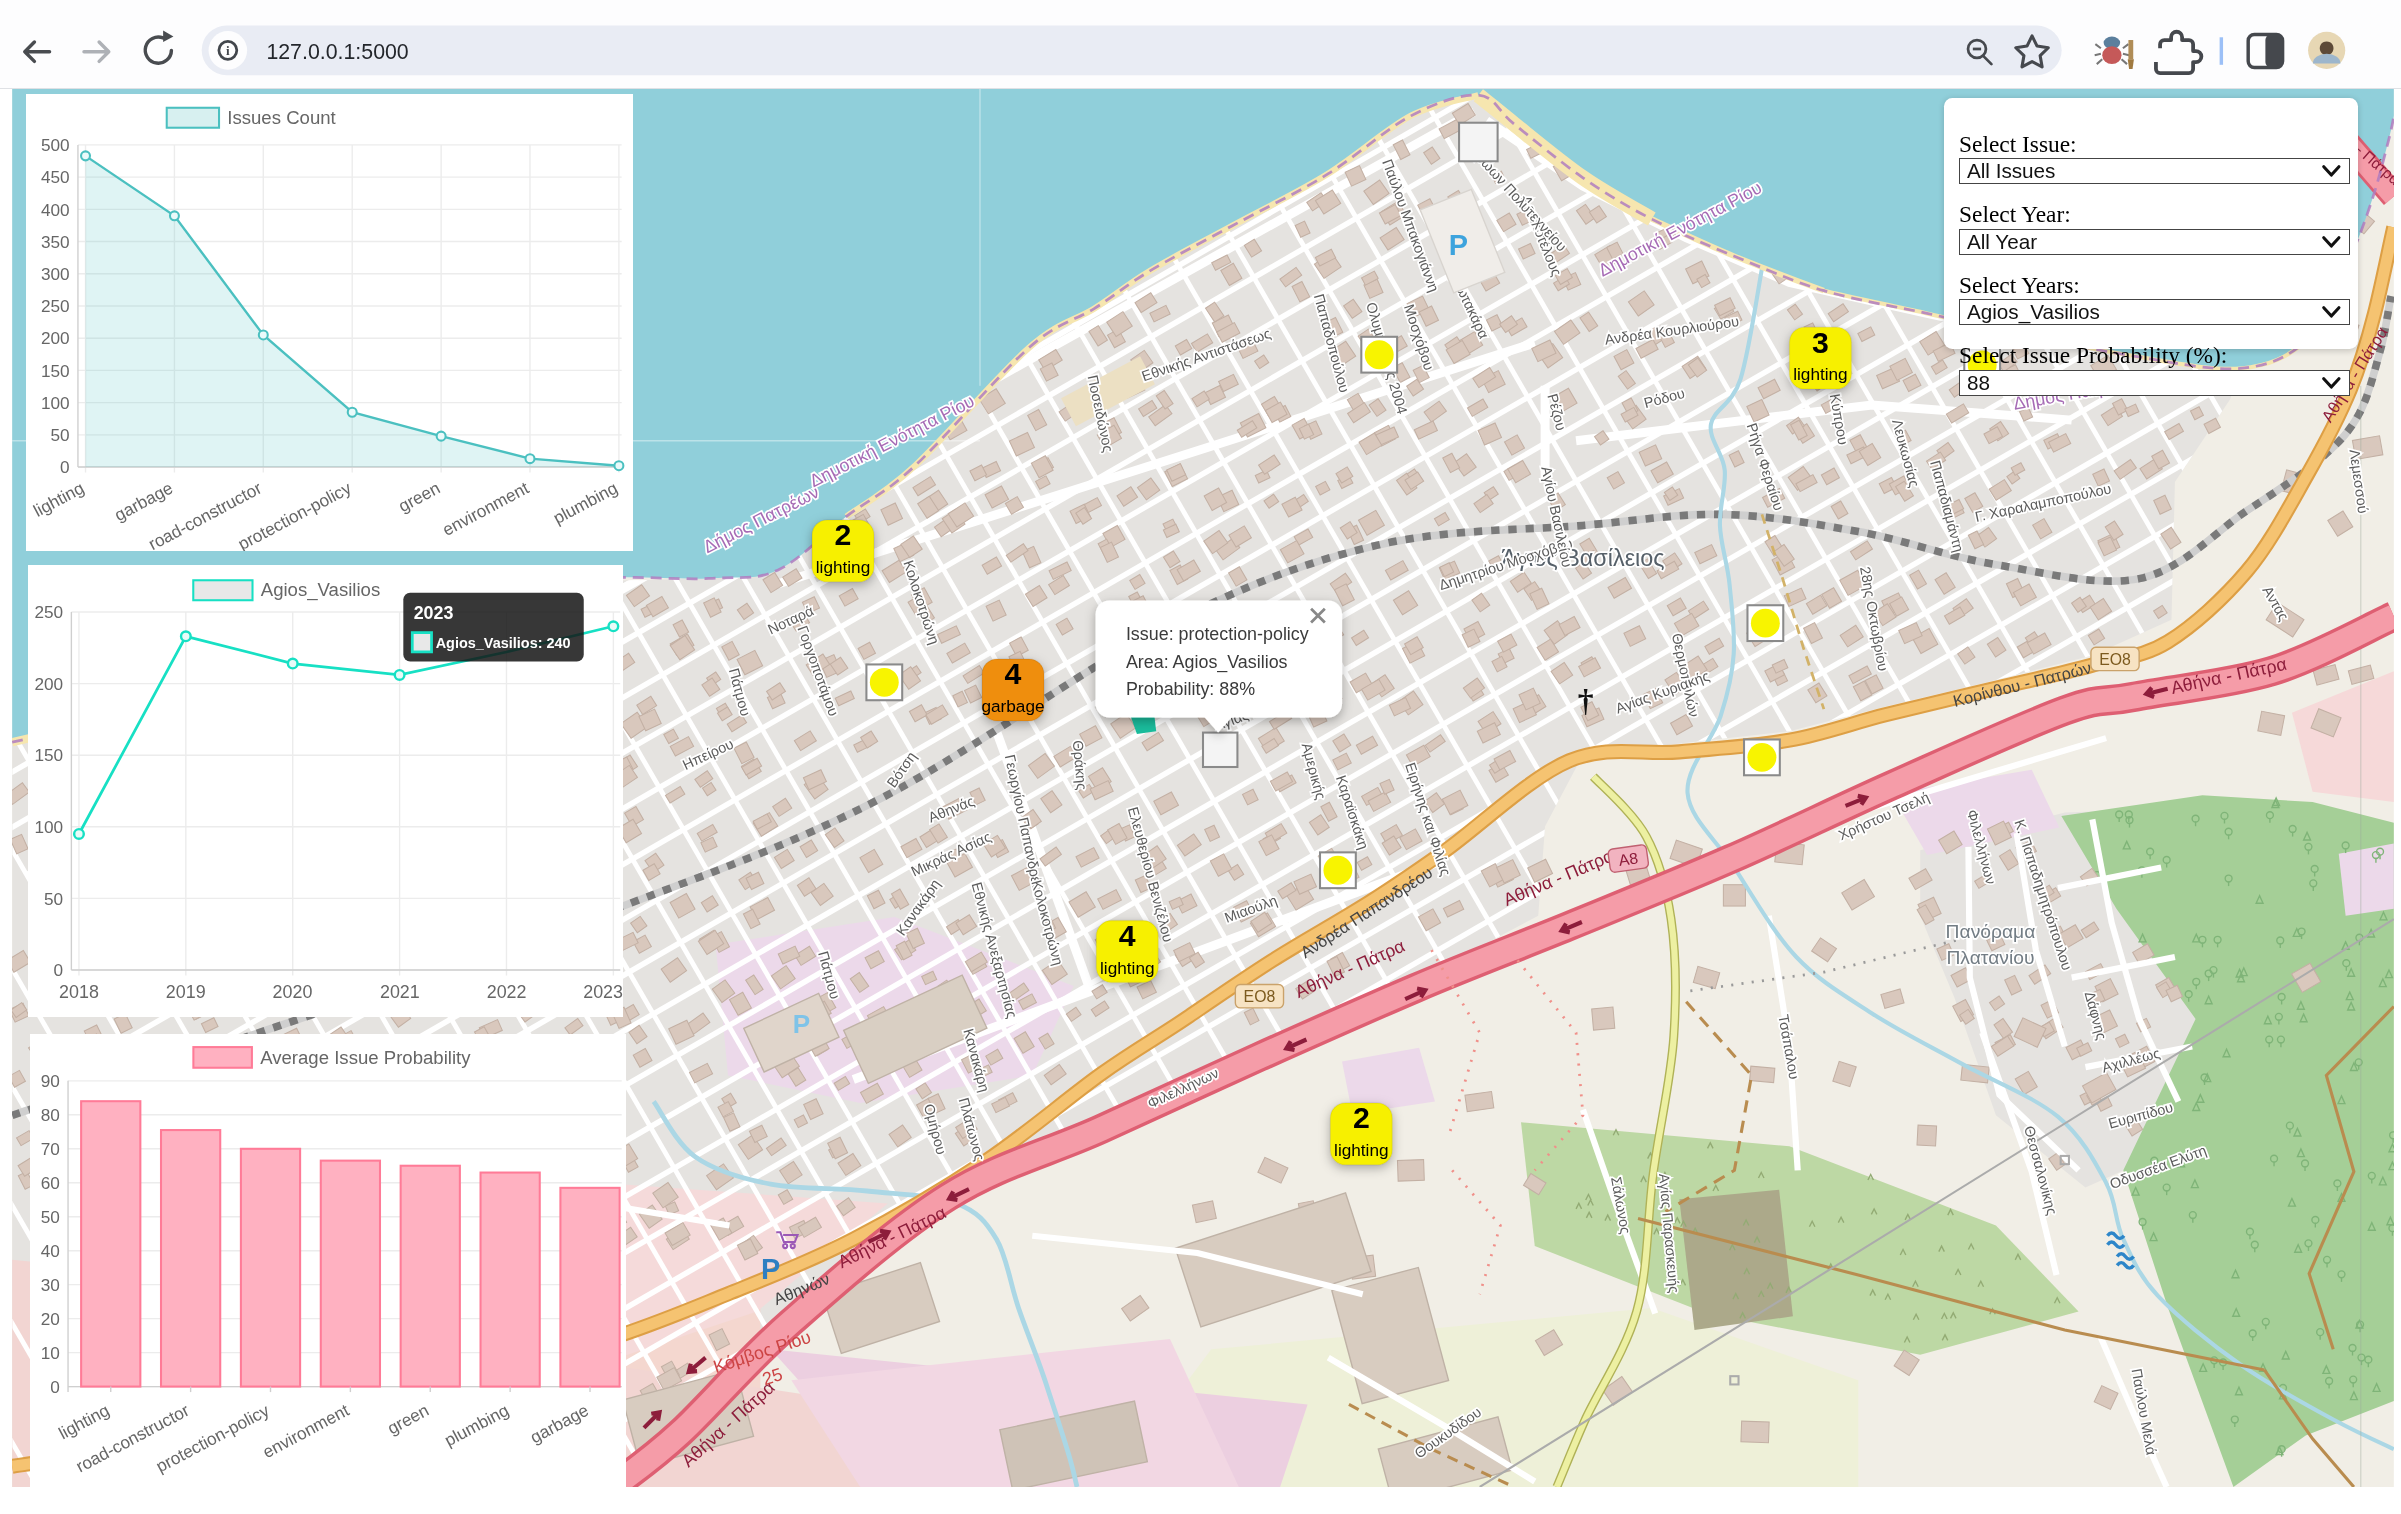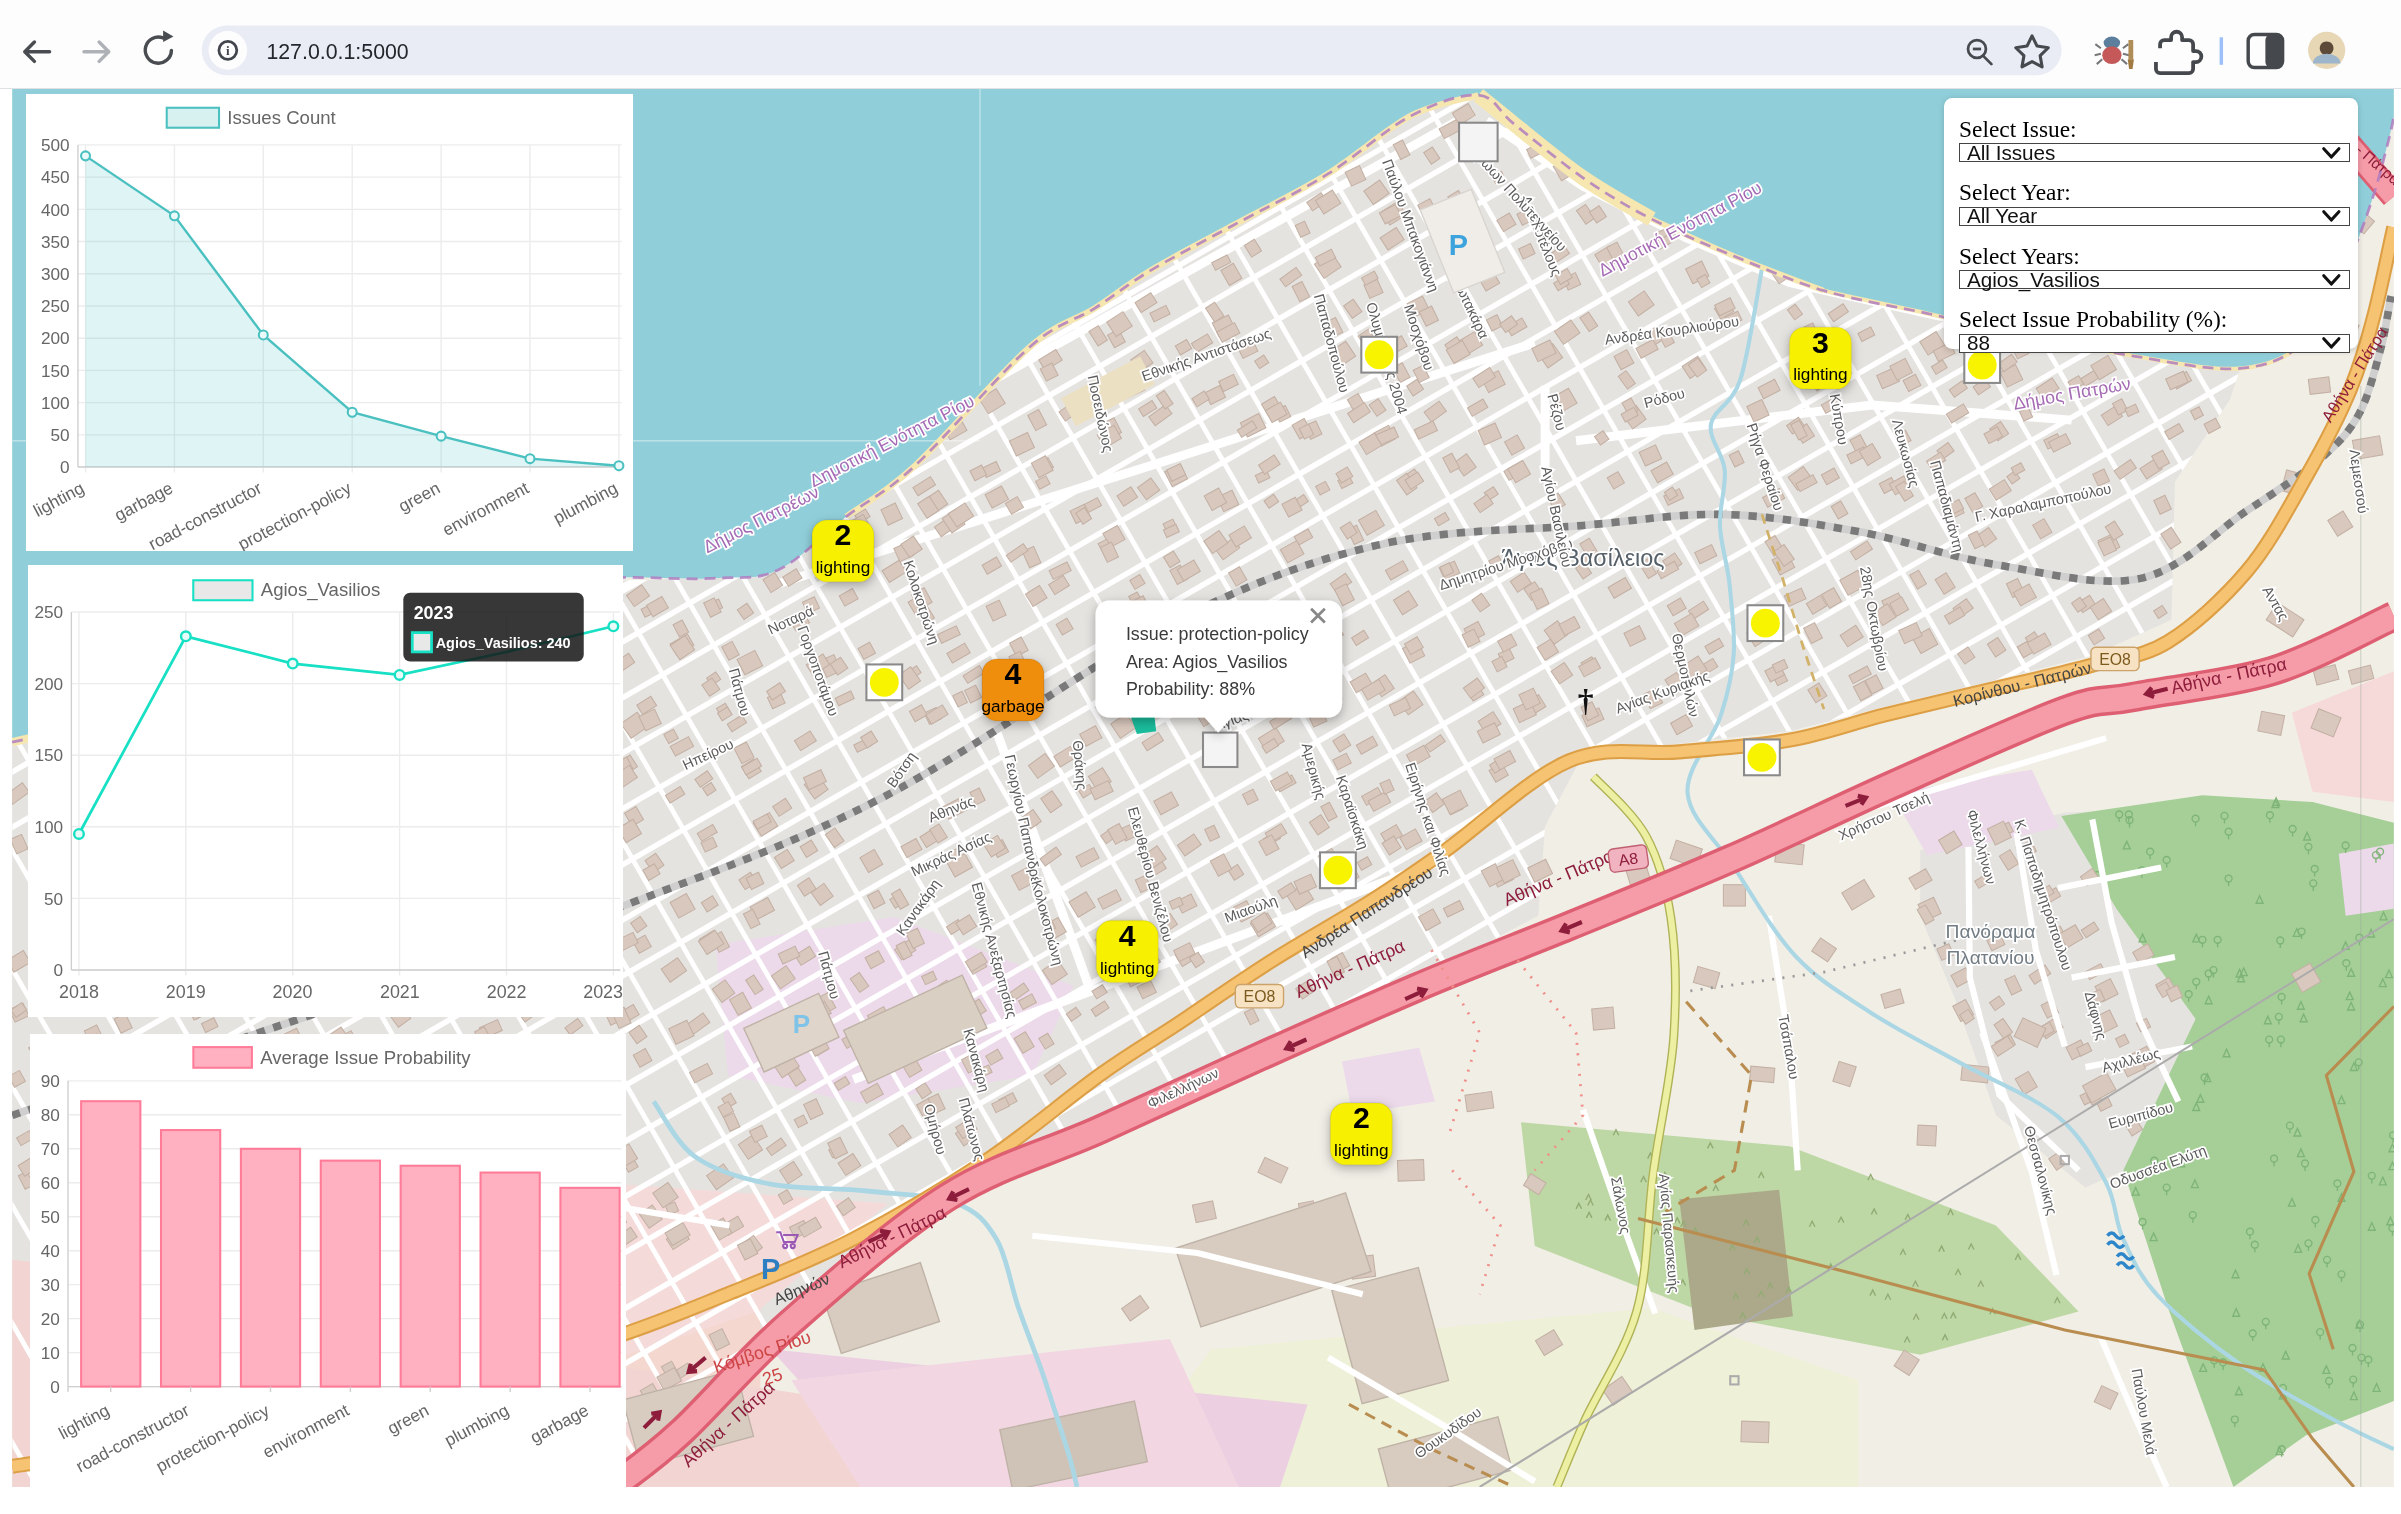--- a/index.html
+++ b/index.html
@@ -1,20 +1,20 @@
 <!DOCTYPE html>
 <html style="font-size:11px"><head><meta charset="utf-8"><style>
 html,body{margin:0;padding:0;width:2401px;height:1515px;background:#fff;overflow:hidden}
 *{box-sizing:border-box}
 body{font-family:"Liberation Sans", sans-serif}
 #chrome{position:absolute;left:0;top:0;width:2401px;height:89px;background:#fdfdfe;border-bottom:1.4px solid #dfe1e5}
 .panel{position:absolute;background:#fff;z-index:20}
 #ctl{position:absolute;left:1944px;top:98px;width:414px;height:251px;background:#fff;border-radius:8.3px;z-index:40;box-shadow:0 1.4px 6.9px rgba(0,0,0,0.18);padding:18px 8.3px 0 15px}
 #ctl .lb{font-family:"Liberation Serif",serif;font-size:23.4px;color:#000;line-height:26px;margin-top:17px}
-#ctl .sel{width:391px;height:19px;border:1.4px solid #444;background:#fff;display:flex;align-items:center;justify-content:space-between;padding:0 6.9px;font-size:20.7px;color:#111;margin-top:1.4px}
+#ctl .sel{width:391px;height:26px;border:1.4px solid #444;background:#fff;display:flex;align-items:center;justify-content:space-between;padding:0 6.9px;font-size:20.7px;color:#111;margin-top:1.4px}
 </style></head><body>
 <svg style="position:absolute;left:12.4px;top:89px" width="2382" height="1398" viewBox="18 129 3460 2031">
     <defs>
       <filter id="ds" x="-30%" y="-30%" width="160%" height="160%">
         <feDropShadow dx="0" dy="5" stdDeviation="8" flood-color="#000" flood-opacity="0.3"></feDropShadow>
       </filter>
     </defs>
     <rect x="18" y="129" width="3460" height="2031" fill="#f1eee6"></rect>
     <polygon points="18,1078 180,1040 400,988 640,915 830,845 1030,840 1130,828 1230,750 1330,676 1495,505 1590,448 1668,395 1790,328 1930,252 2050,168 2148,138 2200,180 2300,258 2400,318 2520,372 2650,422 2800,455 2950,488 3100,517 3255,535 3240,580 3160,700 3155,900 3040,952 2890,990 2740,1026 2600,1062 2440,1080 2300,1096 2245,1200 2235,1330 2057,1425 1830,1525 1600,1630 1378,1728 1150,1910 990,2072 890,2160 18,2160" fill="#e5e3e0"></polygon>
     <polygon points="2790,1235 3000,1180 3140,1175 3255,1215 3265,1430 3175,1660 3030,1725 2900,1620 2840,1450 2790,1330" fill="#e5e3e0"></polygon>
@@ -1925,21 +1925,21 @@
       <rect x="654" y="201.2" width="86" height="310.8" fill="#ffb1c1" stroke="#ff7b97" stroke-width="3"></rect>
       <line x1="697" y1="512" x2="697" y2="520" stroke="#cfcfcf" stroke-width="2"></line>
       <text x="697" y="552" font-size="25" fill="#666" text-anchor="end" font-family="Liberation Sans, sans-serif" transform="rotate(-28 697 552)">plumbing</text>
       <rect x="770" y="223.4" width="86" height="288.6" fill="#ffb1c1" stroke="#ff7b97" stroke-width="3"></rect>
       <line x1="813" y1="512" x2="813" y2="520" stroke="#cfcfcf" stroke-width="2"></line>
       <text x="813" y="552" font-size="25" fill="#666" text-anchor="end" font-family="Liberation Sans, sans-serif" transform="rotate(-28 813 552)">garbage</text>
       <rect x="237" y="19" width="85" height="30" fill="#ffb1c1" stroke="#ff7b97" stroke-width="3"></rect>
       <text x="334" y="43" font-size="27" fill="#666" font-family="Liberation Sans, sans-serif">Average Issue Probability</text>
     </svg></div>
 <div id="ctl">
-<div class="lb" style="margin-top:0">Select Issue:</div>
+<div class="lb" style="margin-top:15px">Select Issue:</div>
     <div class="sel">
       <span>All Issues</span>
       <svg width="20.7" height="13.8" viewBox="0 0 30 20">
         <path d="M4 4 L15 16 L26 4" stroke="#111" stroke-width="4.5" fill="none" stroke-linecap="round" stroke-linejoin="round"></path>
       </svg>
     </div>
 <div class="lb">Select Year:</div>
     <div class="sel">
       <span>All Year</span>
       <svg width="20.7" height="13.8" viewBox="0 0 30 20">

